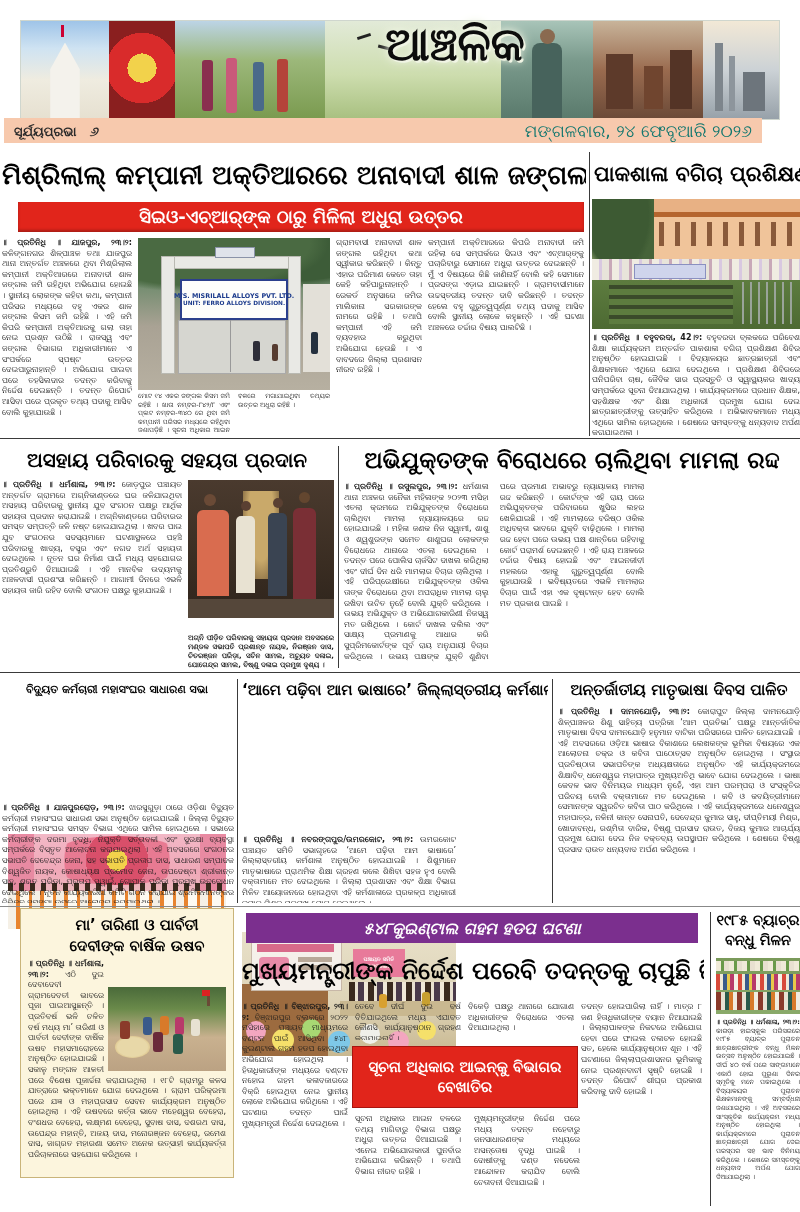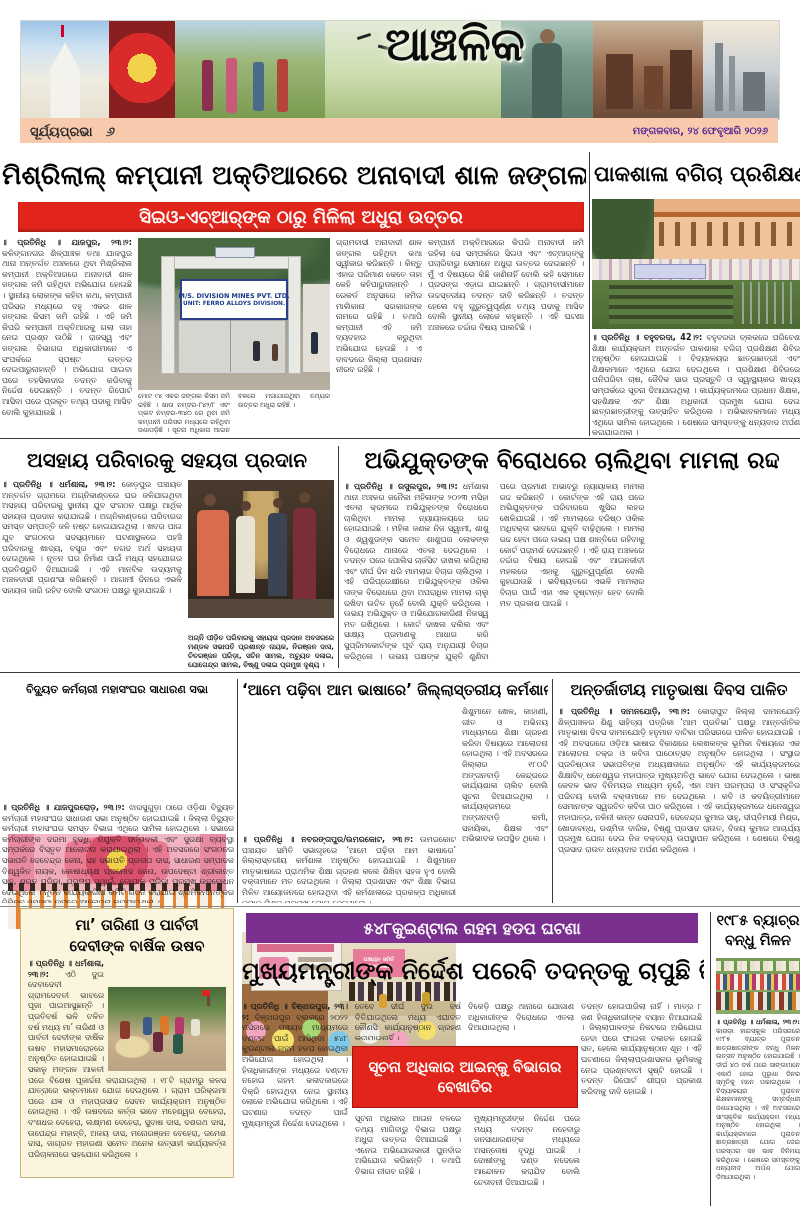--- a/index.html
+++ b/index.html
@@ -17,21 +17,21 @@
   .photo *{position:absolute;}
   
   .collage{display:flex;overflow:hidden;border:1px solid #cfd6ce;}
   .collage>div{height:100%;position:relative;overflow:hidden;}
   .m-title{position:absolute;left:455px;top:44px;transform:translate(-50%,-50%);
            font-size:46px;font-weight:bold;color:#0c0c0c;
            text-shadow:0 0 6px #eef3e2,0 0 12px #eef3e2,2px 2px 0 #f2f5e6;white-space:nowrap;}
   .strip{background:#f7c9ad;display:flex;align-items:center;justify-content:space-between;
          padding:0 10px;box-sizing:border-box;}
   .strip .bn{font-weight:bold;font-size:13px;color:#2a2a2a;}
-  .strip .dt{font-weight:bold;font-size:10px;color:#4c1d95;}
+  .strip .dt{font-weight:normal;font-size:17px;color:#0f766e;}
   .redband{background:#e1251b;color:#fff;font-weight:bold;display:flex;align-items:center;
            justify-content:center;font-size:18px;white-space:nowrap;overflow:hidden;
            box-shadow:inset 0 -2px 3px rgba(0,0,0,.25);}
   .purpleband{background:#7b2f8e;color:#fff;font-weight:bold;display:flex;align-items:center;
            justify-content:center;font-size:16px;white-space:nowrap;overflow:hidden;}
   .redbox{background:#e1251b;color:#fff;font-weight:bold;text-align:center;
           display:flex;align-items:center;justify-content:center;font-size:15px;line-height:20px;
           border:1px solid #a81510;box-sizing:border-box;padding:2px 6px;}
   .creambox{background:#fcf5dd;border:1px solid #c9b47a;box-sizing:border-box;padding:6px 7px;}
   .cols3{column-count:3;column-gap:11px;column-fill:auto;}
@@ -69,21 +69,21 @@
       <div style="position:absolute;left:70%;bottom:10%;width:20%;height:60%;background:#543426;"></div>
     </div>
     <div style="flex:1;background:linear-gradient(180deg,#f2e8d6 0%,#ccd2d6 50%,#97a1a9 100%);">
       <div style="position:absolute;left:16%;bottom:8%;width:10%;height:70%;background:#7d858c;"></div>
       <div style="position:absolute;left:34%;bottom:8%;width:8%;height:56%;background:#8d959c;"></div>
       <div style="position:absolute;left:52%;bottom:8%;width:30%;height:40%;background:#6d757c;"></div>
     </div>
   </div>
   <div class="m-title">ଆଞ୍ଚଳିକ</div>
 
-  <div class="abs strip" style="left:20px;top:118px;width:758px;height:25px;">
+  <div class="abs strip" style="left:4px;top:118px;width:758px;height:25px;">
     <span>
       <span class="bn">ସୂର୍ଯ୍ୟପ୍ରଭା</span>
       <span class="bn" style="margin-left:8px;font-style:italic;">୬</span>
     </span>
     <span class="dt">ମଙ୍ଗଳବାର, ୨୪ ଫେବୃଆରି ୨୦୨୬</span>
   </div>
 
   <div class="abs hl" style="left:2px;top:154px;width:584px;height:44px;font-size:26px;line-height:42px;">ମିଶ୍ରିଲାଲ୍ କମ୍ପାନୀ ଅକ୍ତିଆରରେ ଅନାବାଦୀ ଶାଳ ଜଙ୍ଗଲ ଜମି !</div>
   <div class="vdiv" style="left:589px;top:152px;height:284px;"></div>
   <div class="abs hl" style="left:594px;top:158px;width:206px;height:34px;font-size:21px;line-height:32px;">ପାକଶାଳା ବଗିଚା ପ୍ରଶିକ୍ଷଣ</div>
@@ -98,21 +98,21 @@
     <div style="width:192px;">
       <div class="photo" style="width:192px;height:152px;background:linear-gradient(180deg,#9fb7a8 0%,#718c6e 30%,#a9a294 58%,#b7b0a1 100%);">
         <div style="left:0;top:0;width:100%;height:36%;background:radial-gradient(ellipse at 30% 10%,#4a6a42 0 60%,transparent 70%),radial-gradient(ellipse at 75% 5%,#3d5c38 0 55%,transparent 65%);"></div>
         <div style="left:12%;top:12%;width:72%;height:7%;background:#e9e9e5;border:1px solid #b9b9b2;"></div>
         <div style="left:12%;top:12%;width:6%;height:76%;background:#e9e9e5;border:1px solid #b9b9b2;"></div>
         <div style="left:78%;top:12%;width:6%;height:76%;background:#e9e9e5;border:1px solid #b9b9b2;"></div>
         <div style="left:40%;top:6%;width:20%;height:6%;background:#dfe3ea;border:1px solid #8a93a8;"></div>
         <div style="left:21%;top:54%;width:55%;height:34%;background:#d6d6d0;border:1px solid #aaa;"></div>
         <div style="left:48%;top:54%;width:1px;height:34%;background:#999;"></div>
         <div style="left:22%;top:27%;width:54%;height:24%;background:#fdfdfb;border:2px solid #2b3f8c;display:flex;flex-direction:column;align-items:center;justify-content:center;position:absolute;">
-          <div style="position:static;font-size:6.4px;font-weight:bold;color:#1b3a8c;line-height:8px;white-space:nowrap;">M/S. DIVISION MINES PVT. LTD.</div>
+          <div style="position:static;font-size:6.4px;font-weight:bold;color:#1b3a8c;line-height:8px;white-space:nowrap;">M/S. MISRILALL ALLOYS PVT. LTD.</div>
           <div style="position:static;font-size:5.8px;font-weight:bold;color:#1b3a8c;line-height:7px;white-space:nowrap;">UNIT: FERRO ALLOYS DIVISION.</div>
         </div>
         <div style="left:86%;top:30%;width:14%;height:58%;background:#e3e0d8;"></div>
         <div style="left:60%;top:68%;width:7px;height:20px;background:#2e2e38;border-radius:2px;"></div>
         <div style="left:90%;top:62%;width:7px;height:22px;background:#24303e;border-radius:2px;"></div>
         <div style="left:70%;top:70%;width:6px;height:17px;background:#563c30;border-radius:2px;"></div>
       </div>
       <div class="bt cols2 tiny" style="width:192px;height:44px;margin-top:2px;">ମୋଟ ୧୪ ଏକର ଜଙ୍ଗଲ କିସମ ଜମି ରହିଛି । ଖାତା ନମ୍ବର-୮୪୨/୮ ଏବଂ ପ୍ଲଟ ନମ୍ବର-୩୪୦ ରେ ଥିବା ଜମି କମ୍ପାନୀ ପରିସର ମଧ୍ୟରେ ରହିଥିବା ଜଣାପଡ଼ିଛି । ସୂଚନା ଅଧିକାର ଆଇନ ବଳରେ ମଗାଯାଇଥିବା ତଥ୍ୟର ଉତ୍ତର ଅଧୁରା ରହିଛି ।</div>
     </div>
     <div class="bt" style="width:86px;height:198px;">ଗ୍ରାମବାସୀ ଅନାବାଦୀ ଶାଳ ଜଙ୍ଗଲ ରହିଥିବା କଥା ସ୍ୱୀକାର କରିଛନ୍ତି । କିନ୍ତୁ ଏହାର ପରିମାଣ କେତେ ତାହା କେହି କହିପାରୁନାହାନ୍ତି । ରେକର୍ଡ ଅନୁସାରେ ଜମିର ମାଲିକାନା ସରକାରଙ୍କ ନାମରେ ରହିଛି । ତଥାପି କମ୍ପାନୀ ଏହି ଜମି ବ୍ୟବହାର କରୁଥିବା ଅଭିଯୋଗ ହେଉଛି । ଏ ବାବଦରେ ଜିଲ୍ଲା ପ୍ରଶାସନ ନୀରବ ରହିଛି ।</div>
@@ -200,21 +200,20 @@
     <div style="left:64%;top:50%;width:8px;height:14px;background:#d8a030;border-radius:3px;"></div>
     <div style="left:84%;top:48%;width:8px;height:14px;background:#c8a030;border-radius:3px;"></div>
     <div style="left:2%;top:72%;width:20px;height:20px;background:#f3a6c0;border-radius:50%;"></div>
     <div style="left:14%;top:78%;width:22px;height:22px;background:#f5e06a;border-radius:50%;"></div>
     <div style="left:28%;top:70%;width:19px;height:19px;background:#a8d873;border-radius:50%;"></div>
     <div style="left:40%;top:80%;width:22px;height:22px;background:#7ec8e8;border-radius:50%;"></div>
     <div style="left:55%;top:74%;width:20px;height:20px;background:#f0f0ea;border-radius:50%;"></div>
     <div style="left:68%;top:80%;width:21px;height:21px;background:#f3a6c0;border-radius:50%;"></div>
     <div style="left:82%;top:72%;width:19px;height:19px;background:#f5e06a;border-radius:50%;"></div>
   </div>
-  <div class="bt abs" style="left:462px;top:707px;width:86px;height:196px;">ଶିଶୁମାନେ ଖେଳ, କାହାଣୀ, ଗୀତ ଓ ଅଭିନୟ ମାଧ୍ୟମରେ ଶିକ୍ଷା ଗ୍ରହଣ କରିବା ବିଷୟରେ ଆଲୋଚନା ହୋଇଥିଲା । ଏହି ଅବସରରେ ଜିଲ୍ଲାର ୧୮୦ଟି ଅଙ୍ଗନବାଡ଼ି କେନ୍ଦ୍ରରେ କାର୍ଯ୍ୟଶାଳା ଚାଲିବ ବୋଲି ସୂଚନା ଦିଆଯାଇଥିଲା । କାର୍ଯ୍ୟକ୍ରମରେ ଅଙ୍ଗନବାଡ଼ି କର୍ମୀ, ସହାୟିକା, ଶିକ୍ଷକ ଏବଂ ଅଭିଭାବକ ଉପସ୍ଥିତ ଥିଲେ ।</div>
   <div class="bt abs" style="left:242px;top:835px;width:214px;height:68px;">
     <span class="dl">॥ ପ୍ରତିନିଧି ॥ ନବରଙ୍ଗପୁର/ଉମରକୋଟ, ୨୩।୨:</span>
     <span>ଉମରକୋଟ ପଞ୍ଚାୟତ ସମିତି ସଭାଗୃହରେ ‘ଆମେ ପଢ଼ିବା ଆମ ଭାଷାରେ’ ଜିଲ୍ଲାସ୍ତରୀୟ କର୍ମଶାଳା ଅନୁଷ୍ଠିତ ହୋଇଯାଇଛି । ଶିଶୁମାନେ ମାତୃଭାଷାରେ ପ୍ରାଥମିକ ଶିକ୍ଷା ଗ୍ରହଣ କଲେ ଶିଖିବା ସହଜ ହୁଏ ବୋଲି ବକ୍ତାମାନେ ମତ ଦେଇଥିଲେ । ଜିଲ୍ଲା ପ୍ରଶାସନ ଏବଂ ଶିକ୍ଷା ବିଭାଗ ମିଳିତ ଆୟୋଜନରେ ହୋଇଥିବା ଏହି କର୍ମଶାଳାରେ ପ୍ରକଳ୍ପ ଅଧିକାରୀ କୁମାର ମିଶ୍ର ପ୍ରମୁଖ ଯୋଗ ଦେଇଥିଲେ ।</span>
   </div>
 
   <div class="vdiv" style="left:552px;top:679px;height:224px;"></div>
 
   <div class="abs hl" style="left:558px;top:679px;width:242px;height:24px;font-size:15.5px;line-height:23px;">ଅନ୍ତର୍ଜାତୀୟ ମାତୃଭାଷା ଦିବସ ପାଳିତ</div>
   <div class="bt abs" style="left:558px;top:707px;width:242px;height:196px;">
     <span class="dl">॥ ପ୍ରତିନିଧି ॥ ଦାମନଯୋଡ଼ି, ୨୩।୨:</span>
@@ -237,21 +236,21 @@
         <div style="left:70%;top:38%;width:9px;height:17px;background:#e8e2d2;border-radius:3px;"></div>
         <div style="left:38%;top:54%;width:10px;height:20px;background:#6a2a3a;border-radius:3px;"></div>
         <div style="left:55%;top:56%;width:10px;height:20px;background:#2a5a4a;border-radius:3px;"></div>
       </div>
       <span class="dl">॥ ପ୍ରତିନିଧି ॥ ଧର୍ମଶାଳା, ୨୩।୨:</span>
       <span>ଏଠି ଦୁଇ ଦେବାଦେବୀ ଗ୍ରାମଦେବତୀ ଭାବରେ ପୂଜା ପାଇଆସୁଛନ୍ତି । ପ୍ରତିବର୍ଷ ଭଳି ଚଳିତ ବର୍ଷ ମଧ୍ୟ ମା’ ତାରିଣୀ ଓ ପାର୍ବତୀ ଦେବୀଙ୍କ ବାର୍ଷିକ ଉଷବ ମହାସମାରୋହରେ ଅନୁଷ୍ଠିତ ହୋଇଯାଇଛି । ସକାଳୁ ମଙ୍ଗଳ ଆଳତୀ ପରେ ବିଶେଷ ପୂଜାର୍ଚ୍ଚନା କରାଯାଇଥିଲା । ୧୮ଟି ଗ୍ରାମରୁ କଳସ ଯାତ୍ରାରେ ଭକ୍ତମାନେ ଯୋଗ ଦେଇଥିଲେ । ଗ୍ରାମ ପରିକ୍ରମା ପରେ ଯଜ୍ଞ ଓ ମହାପ୍ରସାଦ ସେବନ କାର୍ଯ୍ୟକ୍ରମ ଅନୁଷ୍ଠିତ ହୋଇଥିଲା । ଏହି ଉଷବରେ କର୍ତ୍ତା ଭାବେ ମହେଶ୍ୱର ବେହେରା, ବଂଶଧର ବେହେରା, ଲକ୍ଷ୍ମଣ ବେହେରା, ସୁବାଷ ଦାସ, ଦଶରଥ ଦାସ, ଉପେନ୍ଦ୍ର ମହାନ୍ତି, ଅଜୟ ଦାସ, ମନୋରଞ୍ଜନ ବେହେରା, ରମେଶ ଦାସ, ଜାଗ୍ରତ ମହାରଣା ସମେତ ଅନେକ ଉତ୍ସାହୀ କାର୍ଯ୍ୟକର୍ତ୍ତା ପରିଚାଳନାରେ ସହଯୋଗ କରିଥିଲେ ।</span>
     </div>
   </div>
 
   <div class="abs" style="left:242px;top:910px;width:462px;height:300px;">
-    <div class="purpleband" style="position:absolute;left:4px;top:3px;width:452px;height:30px;">୫୪୮କୁଇଣ୍ଟାଲ ଗହମ ହଡପ ଘଟଣା</div>
+    <div class="purpleband" style="position:absolute;left:4px;top:3px;width:452px;height:30px;font-style:italic;">୫୪୮କୁଇଣ୍ଟାଲ ଗହମ ହଡପ ଘଟଣା</div>
     <div class="hl" style="position:absolute;left:0;top:38px;width:462px;height:48px;font-size:24px;line-height:46px;">ମୁଖ୍ୟମନ୍ତ୍ରୀଙ୍କ ନିର୍ଦ୍ଦେଶ ପରେବି ତଦନ୍ତକୁ ଚାପୁଛି ଜିଲ୍ଲାପ୍ରଶାସନ</div>
     <div style="position:absolute;left:0;top:92px;width:462px;height:206px;">
       <div class="bt abs" style="left:0;top:0;width:106px;height:204px;">
         <span class="dl">॥ ପ୍ରତିନିଧି ॥ ବିଞ୍ଝାରପୁର, ୨୩।୨:</span>
         <span>ବିଞ୍ଝାରପୁର ବ୍ଲକରେ ୨୦୨୨ ମସିହାରେ ପଞ୍ଚାୟତ ମାଧ୍ୟମରେ ବଣ୍ଟନ ପାଇଁ ଆସିଥିବା ୫୪୮ କୁଇଣ୍ଟାଲ ଗହମ ହଡପ ହୋଇଥିବା ଅଭିଯୋଗ ହୋଇଥିଲା । ହିତାଧିକାରୀଙ୍କ ମଧ୍ୟରେ ବଣ୍ଟନ ନହୋଇ ଗହମ କଳାବଜାରରେ ବିକ୍ରି ହୋଇଥିବା ନେଇ ସ୍ଥାନୀୟ ଲୋକେ ଅଭିଯୋଗ କରିଥିଲେ । ଏହି ଘଟଣାର ତଦନ୍ତ ପାଇଁ ମୁଖ୍ୟମନ୍ତ୍ରୀ ନିର୍ଦ୍ଦେଶ ଦେଇଥିଲେ ।</span>
       </div>
       <div class="bt abs" style="left:113px;top:112px;width:106px;height:92px;">ସୂଚନା ଅଧିକାର ଆଇନ ବଳରେ ତଥ୍ୟ ମାଗିବାରୁ ବିଭାଗ ପକ୍ଷରୁ ଅଧୁରା ଉତ୍ତର ଦିଆଯାଇଛି । ଏନେଇ ଅଭିଯୋଗକାରୀ ପୁନର୍ବାର ଅଭିଯୋଗ କରିଛନ୍ତି । ତଥାପି ବିଭାଗ ନୀରବ ରହିଛି ।</div>
       <div class="bt abs" style="left:113px;top:0;width:106px;height:38px;">ତେବେ ଦୀର୍ଘ ଦୁଇ ବର୍ଷ ବିତିଯାଇଥିଲେ ମଧ୍ୟ ଏଯାବତ କୌଣସି କାର୍ଯ୍ୟାନୁଷ୍ଠାନ ଗ୍ରହଣ କରାଯାଇନାହିଁ ।</div>
       <div class="bt abs" style="left:226px;top:0;width:106px;height:38px;">ବିକେଡ଼ି ପକ୍ଷରୁ ଥାନାରେ ଯୋଗାଣ ଅଧିକାରୀଙ୍କ ବିରୋଧରେ ଏତଲା ଦିଆଯାଇଥିଲା ।</div>
       <div class="bt abs" style="left:226px;top:112px;width:106px;height:92px;margin-left:6px;">ମୁଖ୍ୟମନ୍ତ୍ରୀଙ୍କ ନିର୍ଦ୍ଦେଶ ପରେ ମଧ୍ୟ ତଦନ୍ତ ନହେବାରୁ ଜନସାଧାରଣଙ୍କ ମଧ୍ୟରେ ଅସନ୍ତୋଷ ବୃଦ୍ଧି ପାଇଛି । ଦୋଷୀଙ୍କୁ ଦଣ୍ଡ ନଦେଲେ ଆନ୍ଦୋଳନ କରାଯିବ ବୋଲି ଚେତାବନୀ ଦିଆଯାଇଛି ।</div>

